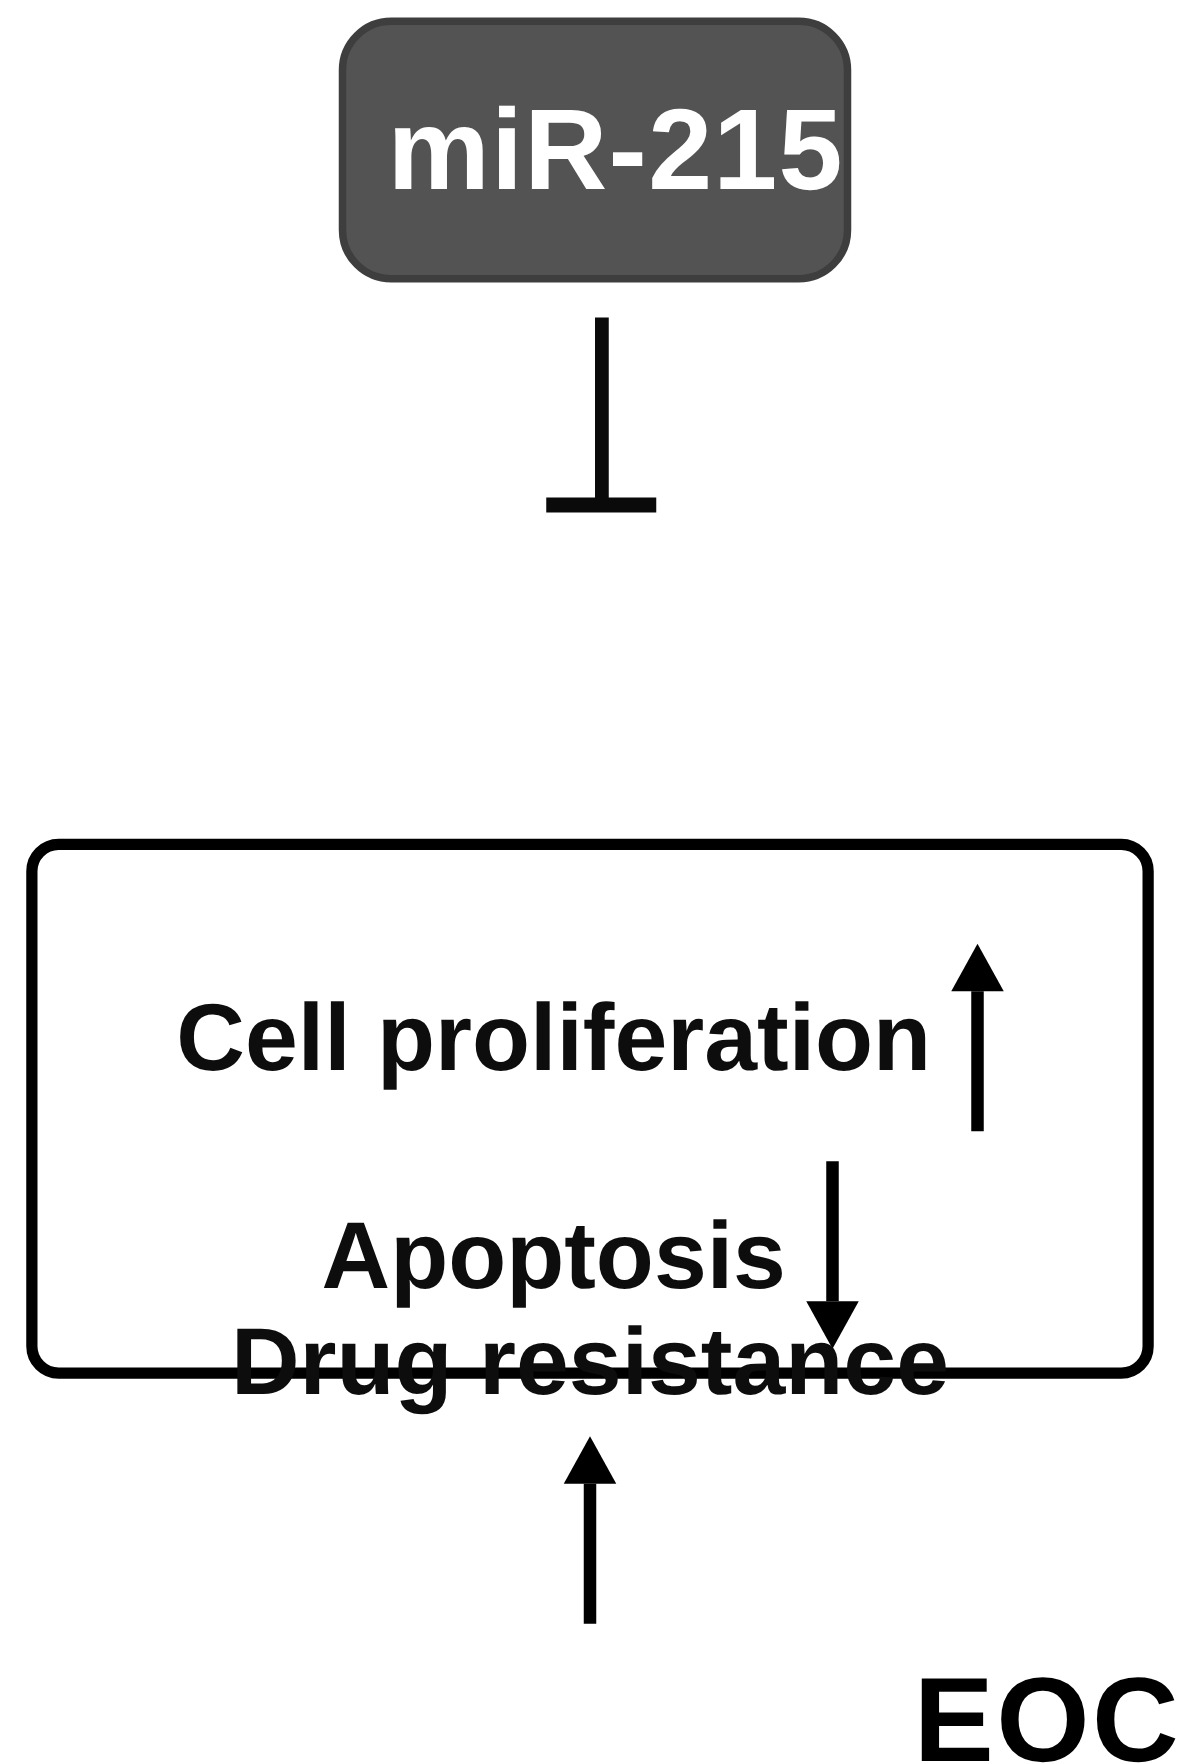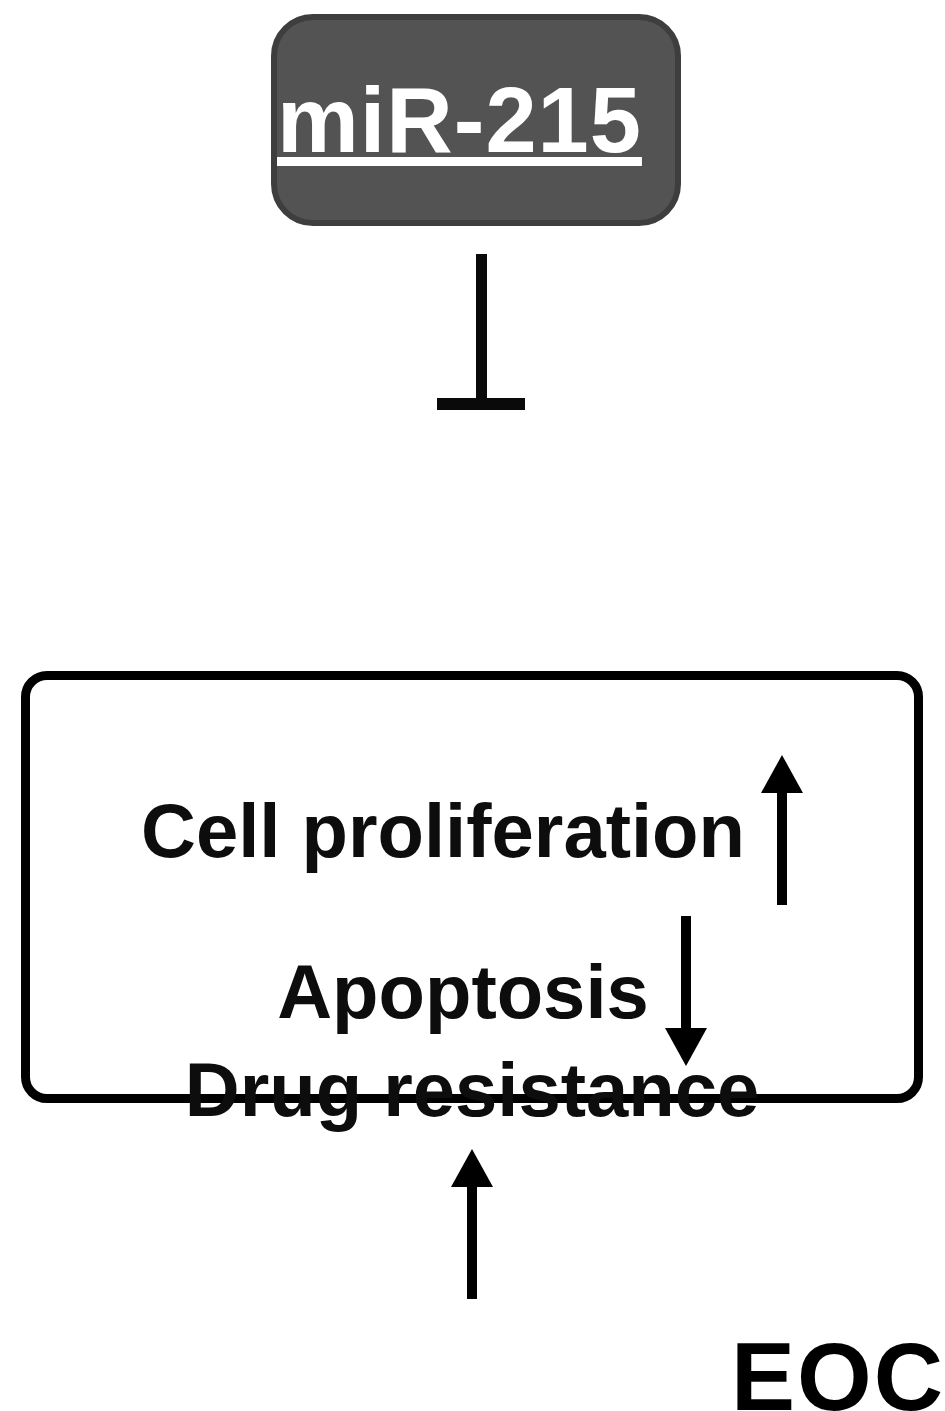--- a/index.html
+++ b/index.html
@@ -9,24 +9,23 @@
     height: 1411px;
     background: #ffffff;
     font-family: "Liberation Sans", sans-serif;
     overflow: hidden;
   }
 
   .node {
     position: absolute;
     display: flex;
     align-items: center;
-    justify-content: flex-start;
+    justify-content: flex-end;
     font-weight: bold;
     box-sizing: border-box;
-    text-decoration: underline;
   }
   .node-mir {
     left: 271px; top: 14px; width: 410px; height: 212px;
     background: #535353;
     border: 6px solid #3e3e3e;
     border-radius: 42px;
     color: #ffffff;
     font-size: 92px;
     letter-spacing: 1px;
   }
@@ -65,21 +64,21 @@
     left: 0; width: 100%;
     display: flex;
     justify-content: center;
     align-items: center;
     gap: 16px;
     color: #0d0d0d;
     font-weight: bold;
   }
   .row .label { font-size: 76px; white-space: nowrap; }
   .row-1 { top: 66px; height: 168px; }
-  .row-2 { top: 233px; height: 156px; padding-left: 20px; }
+  .row-2 { top: 246px; height: 156px; }
   .row-3 { top: 408px; height: 168px; flex-direction: column; }
 
   .arrow {
     display: flex;
     flex-direction: column;
     align-items: center;
   }
   .arrow[data-dir="down"] { transform: rotate(180deg); }
   .arrow .head {
     width: 0; height: 0;

